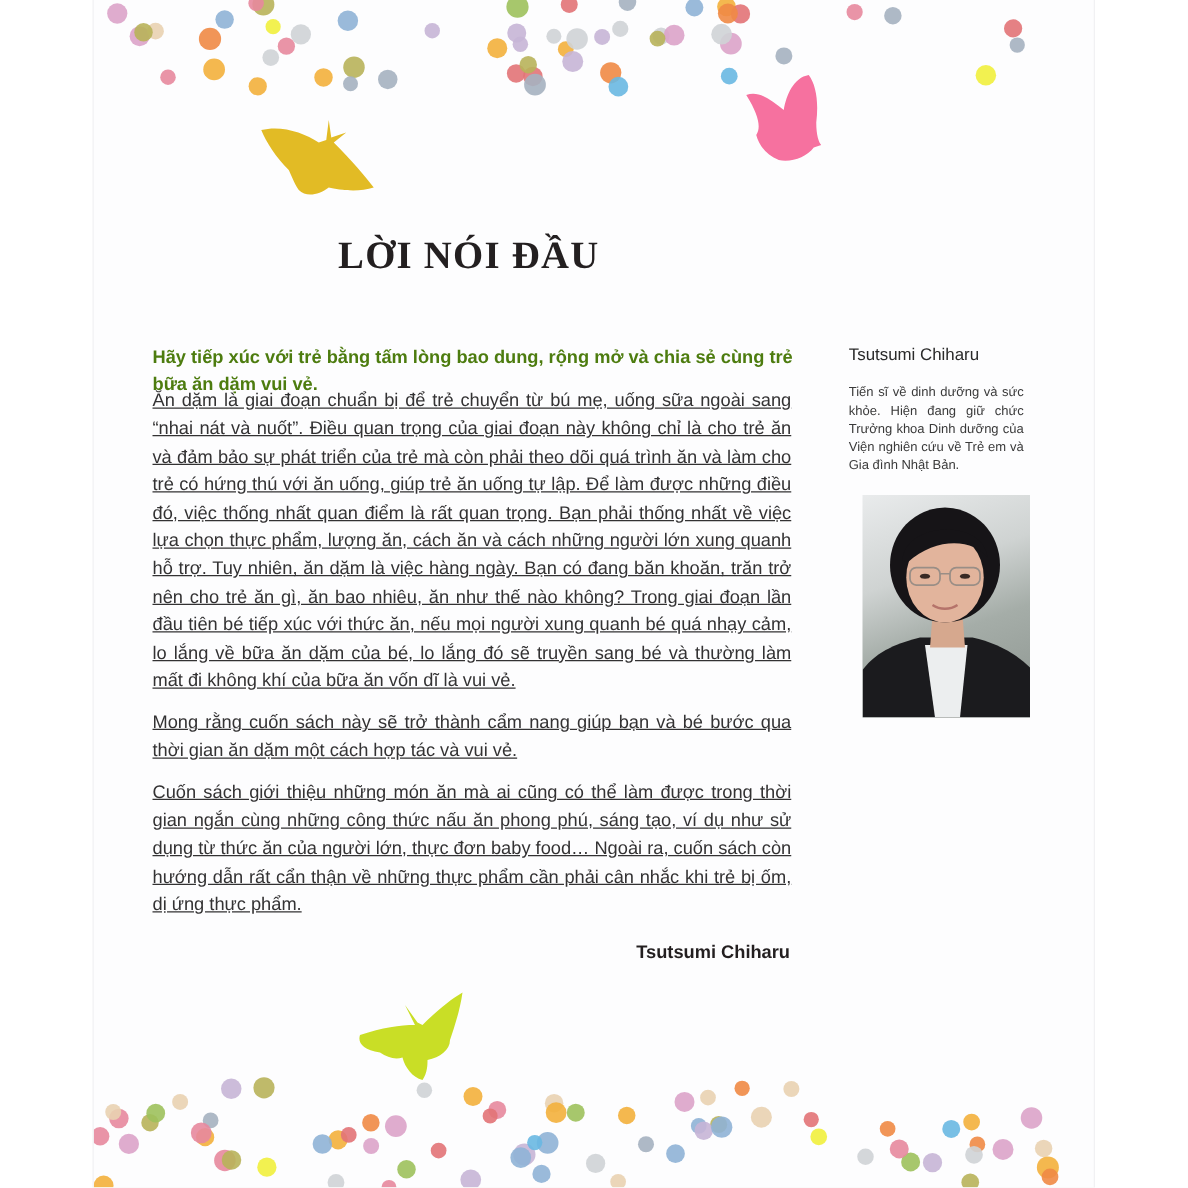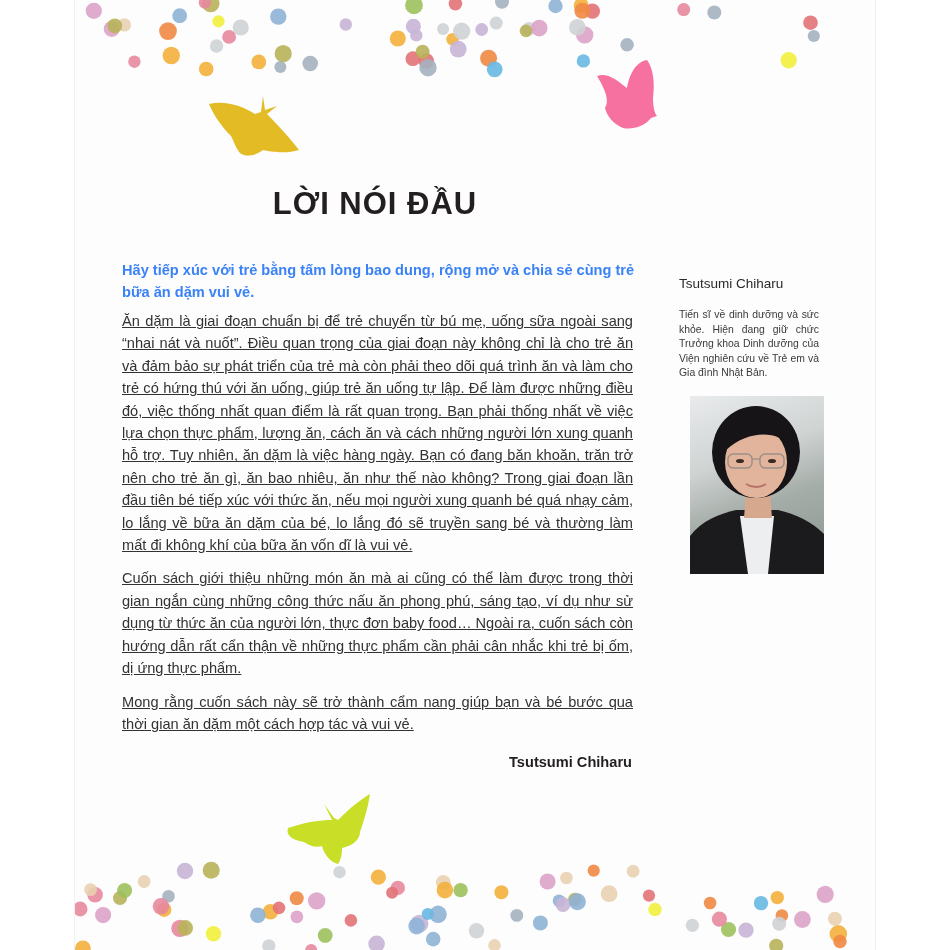--- a/index.html
+++ b/index.html
@@ -10,21 +10,21 @@
     .page {
       position: absolute; left: 75px; top: 0; width: 800px; height: 950px;
       background: #fdfdfe;
       box-shadow: 0 0 0 1px #f1f1f3;
       overflow: hidden;
     }
     .dots { position: absolute; left: 0; top: 0; width: 800px; height: 950px; }
     .butterfly { position: absolute; }
     .title {
       position: absolute; left: 0; width: 600px; top: 186px; text-align: center;
-      font-family: Liberation Sans, sans-serif; font-weight: bold; font-size: 31px;
+      font-family: Liberation Serif, serif; font-weight: bold; font-size: 31px;
       color: #231f20; letter-spacing: 1px; margin: 0;
     }
     .lead {
       position: absolute; left: 47px; top: 259px; width: 520px;
       color: #e8457e; font-weight: bold; font-size: 14.6px; line-height: 22px;
       font-family: "Liberation Sans", sans-serif; margin: 0;
     }
     .body-text {
       position: absolute; left: 47px; top: 310px; width: 511px;
       font-family: "Liberation Sans", sans-serif;
@@ -189,26 +189,26 @@
   <svg class="butterfly" style="left:520px;top:58px;width:64px;height:74px;" viewBox="0 0 64 74">
     <path id="bf-pink" d="M2 18 C12 14 22 22 32 30 C34 18 40 4 52 2 C58 10 60 24 58 40 C58 50 60 56 62 58 L56 60 C50 68 38 72 28 70 C18 66 12 58 10 50 C14 44 12 34 2 18 Z" fill="#f6719f"></path>
   </svg>
 
   <svg class="butterfly" style="left:205px;top:792px;width:95px;height:75px;" viewBox="0 0 95 75">
     <path id="bf-lime" d="M90 2 C80 8 70 16 58 28 L54 26 L44 12 L52 28 C40 28 26 30 8 36 C6 42 10 48 24 50 C30 54 36 56 42 54 C44 62 50 70 58 72 C62 66 62 60 62 56 C72 54 80 48 80 40 C84 28 88 16 90 2 Z" fill="#c9de26"></path>
   </svg>
 
   <h1 class="title" style="color: rgb(35, 31, 32);">LỜI NÓI ĐẦU</h1>
 
-  <p class="lead" style="color: #3b82f6;">Hãy tiếp xúc với trẻ bằng tấm lòng bao dung, rộng mở và chia sẻ cùng trẻ bữa ăn dặm vui vẻ.</p>
+  <p class="lead" style="color: #4d7c0f; margin-top: 16px;">Hãy tiếp xúc với trẻ bằng tấm lòng bao dung, rộng mở và chia sẻ cùng trẻ bữa ăn dặm vui vẻ.</p>
 
   <div class="body-text" style="color: rgb(51, 50, 51);">
     <p>Ăn dặm là giai đoạn chuẩn bị để trẻ chuyển từ bú mẹ, uống sữa ngoài sang “nhai nát và nuốt”. Điều quan trọng của giai đoạn này không chỉ là cho trẻ ăn và đảm bảo sự phát triển của trẻ mà còn phải theo dõi quá trình ăn và làm cho trẻ có hứng thú với ăn uống, giúp trẻ ăn uống tự lập. Để làm được những điều đó, việc thống nhất quan điểm là rất quan trọng. Bạn phải thống nhất về việc lựa chọn thực phẩm, lượng ăn, cách ăn và cách những người lớn xung quanh hỗ trợ. Tuy nhiên, ăn dặm là việc hàng ngày. Bạn có đang băn khoăn, trăn trở nên cho trẻ ăn gì, ăn bao nhiêu, ăn như thế nào không? Trong giai đoạn lần đầu tiên bé tiếp xúc với thức ăn, nếu mọi người xung quanh bé quá nhạy cảm, lo lắng về bữa ăn dặm của bé, lo lắng đó sẽ truyền sang bé và thường làm mất đi không khí của bữa ăn vốn dĩ là vui vẻ.</p>
+    <p>Mong rằng cuốn sách này sẽ trở thành cẩm nang giúp bạn và bé bước qua thời gian ăn dặm một cách hợp tác và vui vẻ.</p>
     <p>Cuốn sách giới thiệu những món ăn mà ai cũng có thể làm được trong thời gian ngắn cùng những công thức nấu ăn phong phú, sáng tạo, ví dụ như sử dụng từ thức ăn của người lớn, thực đơn baby food… Ngoài ra, cuốn sách còn hướng dẫn rất cẩn thận về những thực phẩm cần phải cân nhắc khi trẻ bị ốm, dị ứng thực phẩm.</p>
-    <p>Mong rằng cuốn sách này sẽ trở thành cẩm nang giúp bạn và bé bước qua thời gian ăn dặm một cách hợp tác và vui vẻ.</p>
   </div>
 
   <div class="signature">Tsutsumi Chiharu</div>
 
   <div class="author-card">
     <p class="author-name">Tsutsumi Chiharu</p>
     <p class="author-bio">Tiến sĩ về dinh dưỡng và sức khỏe. Hiện đang giữ chức Trưởng khoa Dinh dưỡng của Viện nghiên cứu về Trẻ em và Gia đình Nhật Bản.</p>
   </div>
 
   <div class="portrait">

